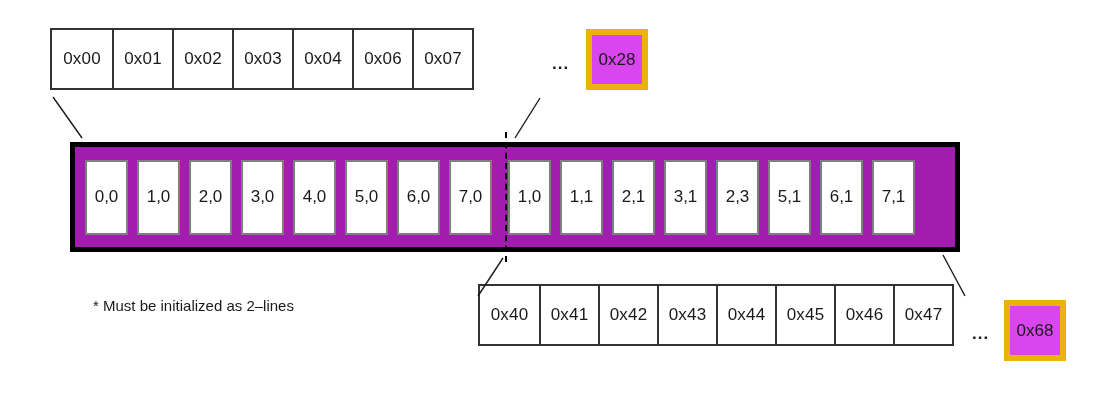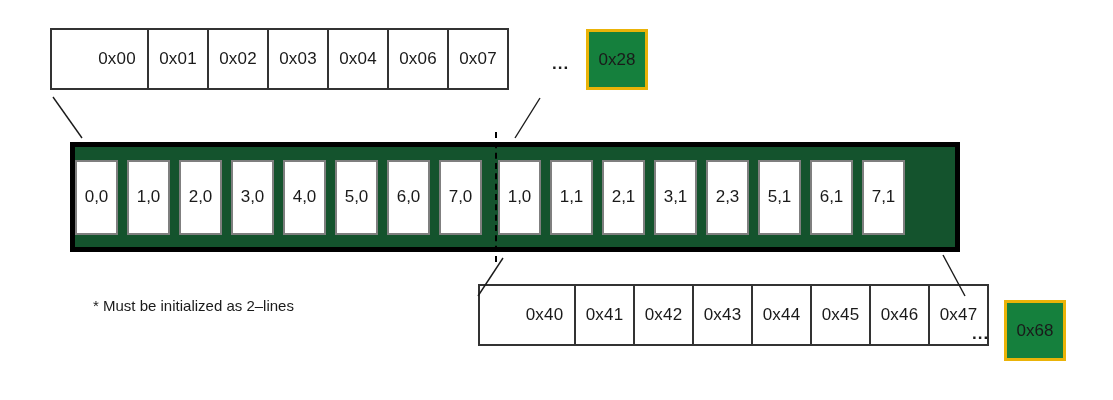--- a/index.html
+++ b/index.html
@@ -16,21 +16,20 @@
     overflow: hidden;
   }
 
   
   .mem-row {
     position: absolute;
     display: flex;
     border: 2px solid #333333;
     background: #ffffff;
     height: 62px;
-    padding-left: 35px;
   }
   .mem-row .mcell {
     width: 60px;
     height: 58px;
     border-left: 2px solid #333333;
     display: flex;
     align-items: center;
     justify-content: center;
     font-size: 17px;
     letter-spacing: 0.2px;
@@ -39,22 +38,22 @@
   #bottom-row .mcell { width: 59px; }
 
   #top-row    { left: 50px;  top: 28px; }
   #bottom-row { left: 478px; top: 284px; }
 
   
   .lone-box {
     position: absolute;
     width: 62px;
     height: 61px;
-    border: 3px solid #eab308;
-    background: #15803d;
+    border: 6px solid #eab308;
+    background: #d946ef;
     display: flex;
     align-items: center;
     justify-content: center;
     font-size: 17px;
   }
   #box-0x28 { left: 586px;  top: 29px; }
   #box-0x68 { left: 1004px; top: 300px; }
 
   .ellipsis {
     position: absolute;
@@ -67,23 +66,24 @@
   #ellipsis-bottom { left: 972px; top: 324px; }
 
   
   .lines-box {
     position: absolute;
     left: 70px;
     top: 142px;
     width: 890px;
     height: 110px;
     border: 5px solid #000000;
-    background: #14532d;
+    background: #a21caf;
     display: flex;
     align-items: center;
+    padding-left: 10px;
   }
   .cell-group { display: flex; gap: 9px; }
   .lines-box .lcell {
     width: 43px;
     height: 75px;
     border: 2px solid #7f7f7f;
     background: #ffffff;
     display: flex;
     align-items: center;
     justify-content: center;

